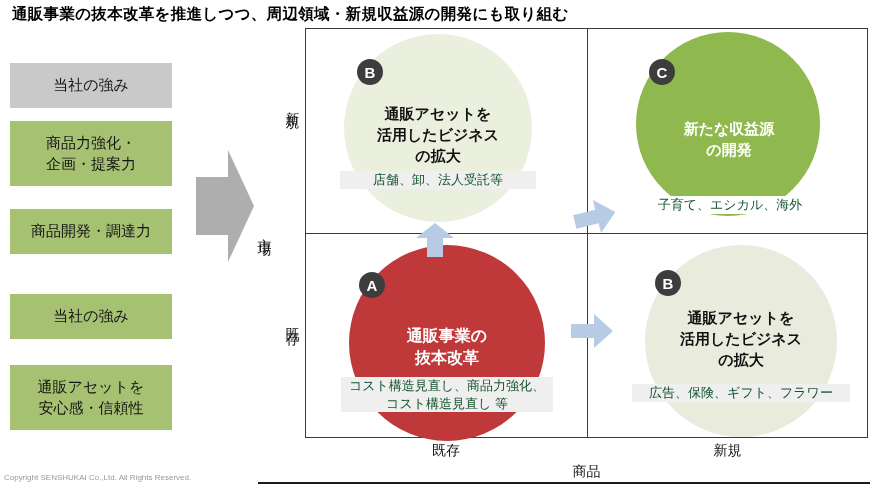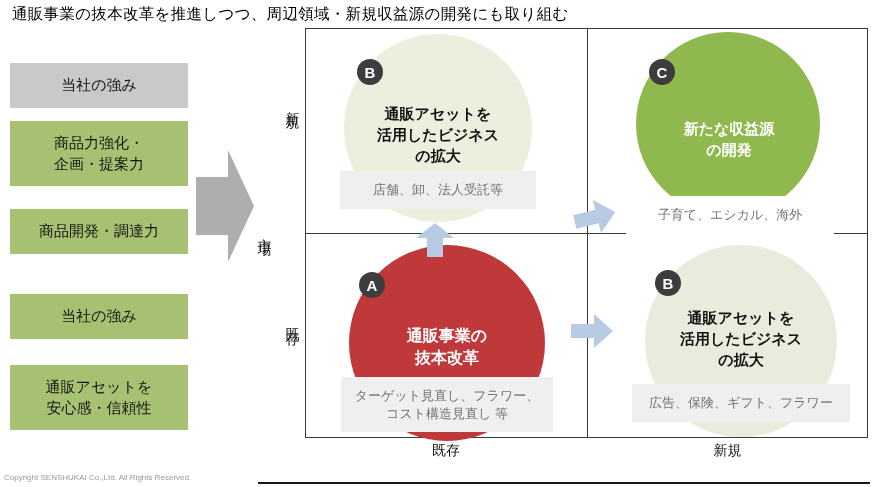--- a/index.html
+++ b/index.html
@@ -1,22 +1,22 @@
 <!DOCTYPE html>
 <html><head>
 <meta charset="utf-8">
 <style>
   * { margin:0; padding:0; box-sizing:border-box; }
   html,body { background:#ffffff; }
   body { font-family:"Liberation Sans","DejaVu Sans",sans-serif; }
   .canvas { position:relative; width:882px; height:487px; background:#ffffff; overflow:hidden; }
 
-  .title { position:absolute; left:12px; top:4px; font-size:15.5px; font-weight:normal; color:#000; letter-spacing:0.3px; }
+  .title { position:absolute; left:12px; top:4px; font-size:15.5px; font-weight:bold; color:#000; letter-spacing:0.3px; }
 
-  .sbox { position:absolute; left:10px; width:178px; display:flex; align-items:center; justify-content:center;
+  .sbox { position:absolute; left:10px; width:162px; display:flex; align-items:center; justify-content:center;
           text-align:center; font-size:15px; color:#141414; line-height:1.35; }
   .sbox.gray  { background:#c9c9c9; }
   .sbox.green { background:#a6c172; }
 
   .pre { white-space:pre-line; }
 
   .big-arrow { position:absolute; left:196px; top:150px; width:58px; height:112px; }
 
   .matrix { position:absolute; left:305px; top:28px; width:563px; height:410px; border:1px solid #3a3a3a; }
   .mid-v { position:absolute; left:50%; top:0; width:1px; height:100%; background:#3a3a3a; }
@@ -28,22 +28,22 @@
   .circle { position:absolute; border-radius:50%; }
 
   .flow { position:absolute; }
 
   .badge { position:absolute; width:26px; height:26px; border-radius:50%; background:#3d3d3d;
            color:#fff; font-weight:bold; font-size:15px; display:flex; align-items:center; justify-content:center; }
 
   .qtitle { position:absolute; text-align:center; font-size:15px; font-weight:bold; color:#111; line-height:1.4;margin-top:15px; }
   .qtitle.white { color:#fff; }
 
-  .note { position:absolute; background:#efefef; color:#737373; font-size:13px; text-align:center;
-          padding:10px 2px; line-height:1.35; }
+  .note { position:absolute; background:#efefef; color:#14532d; font-size:13px; text-align:center;
+          padding:0 2px; line-height:1.35; }
   .note.white-bg { background:#ffffff;margin-top:12px; }
 
   .haxis { position:absolute; text-align:center; font-size:14px; color:#111; }
   .bottom-line { position:absolute; left:258px; top:482px; width:612px; height:2px; background:#1a1a1a; }
 
   .copyright { position:absolute; left:4px; top:473px; font-size:8px; color:#989898; }
 </style>
 </head>
 <body>
 
@@ -98,23 +98,24 @@
   <div class="qtitle pre white" style="left:646px;top:103px;width:166px">新たな収益源
 の開発</div>
   <div class="qtitle pre white" style="left:357px;top:310px;width:180px;font-size:16px">通販事業の
 抜本改革</div>
   <div class="qtitle pre" style="left:651px;top:292px;width:180px">通販アセットを
 活用したビジネス
 の拡大</div>
 
   <div class="note" style="left:340px;top:171px;width:196px">店舗、卸、法人受託等</div>
   <div class="note white-bg" style="left:626px;top:184px;width:208px">子育て、エシカル、海外</div>
-  <div class="note pre" style="left:341px;top:377px;width:212px">ターゲット見直し、フラワー、
+  <div class="note pre" style="left:341px;top:377px;width:212px">コスト構造見直し、商品力強化、
 コスト構造見直し 等</div>
   <div class="note" style="left:632px;top:384px;width:218px">広告、保険、ギフト、フラワー</div>
 
   <div class="haxis" style="left:305px;top:442px;width:282px">既存</div>
   <div class="haxis" style="left:587px;top:442px;width:281px">新規</div>
+  <div class="haxis" style="left:305px;top:463px;width:563px">商品</div>
   <div class="bottom-line"></div>
 
   <div class="copyright">Copyright SENSHUKAI Co.,Ltd. All Rights Reserved.</div>
 
 </div>
 
 </body></html>

